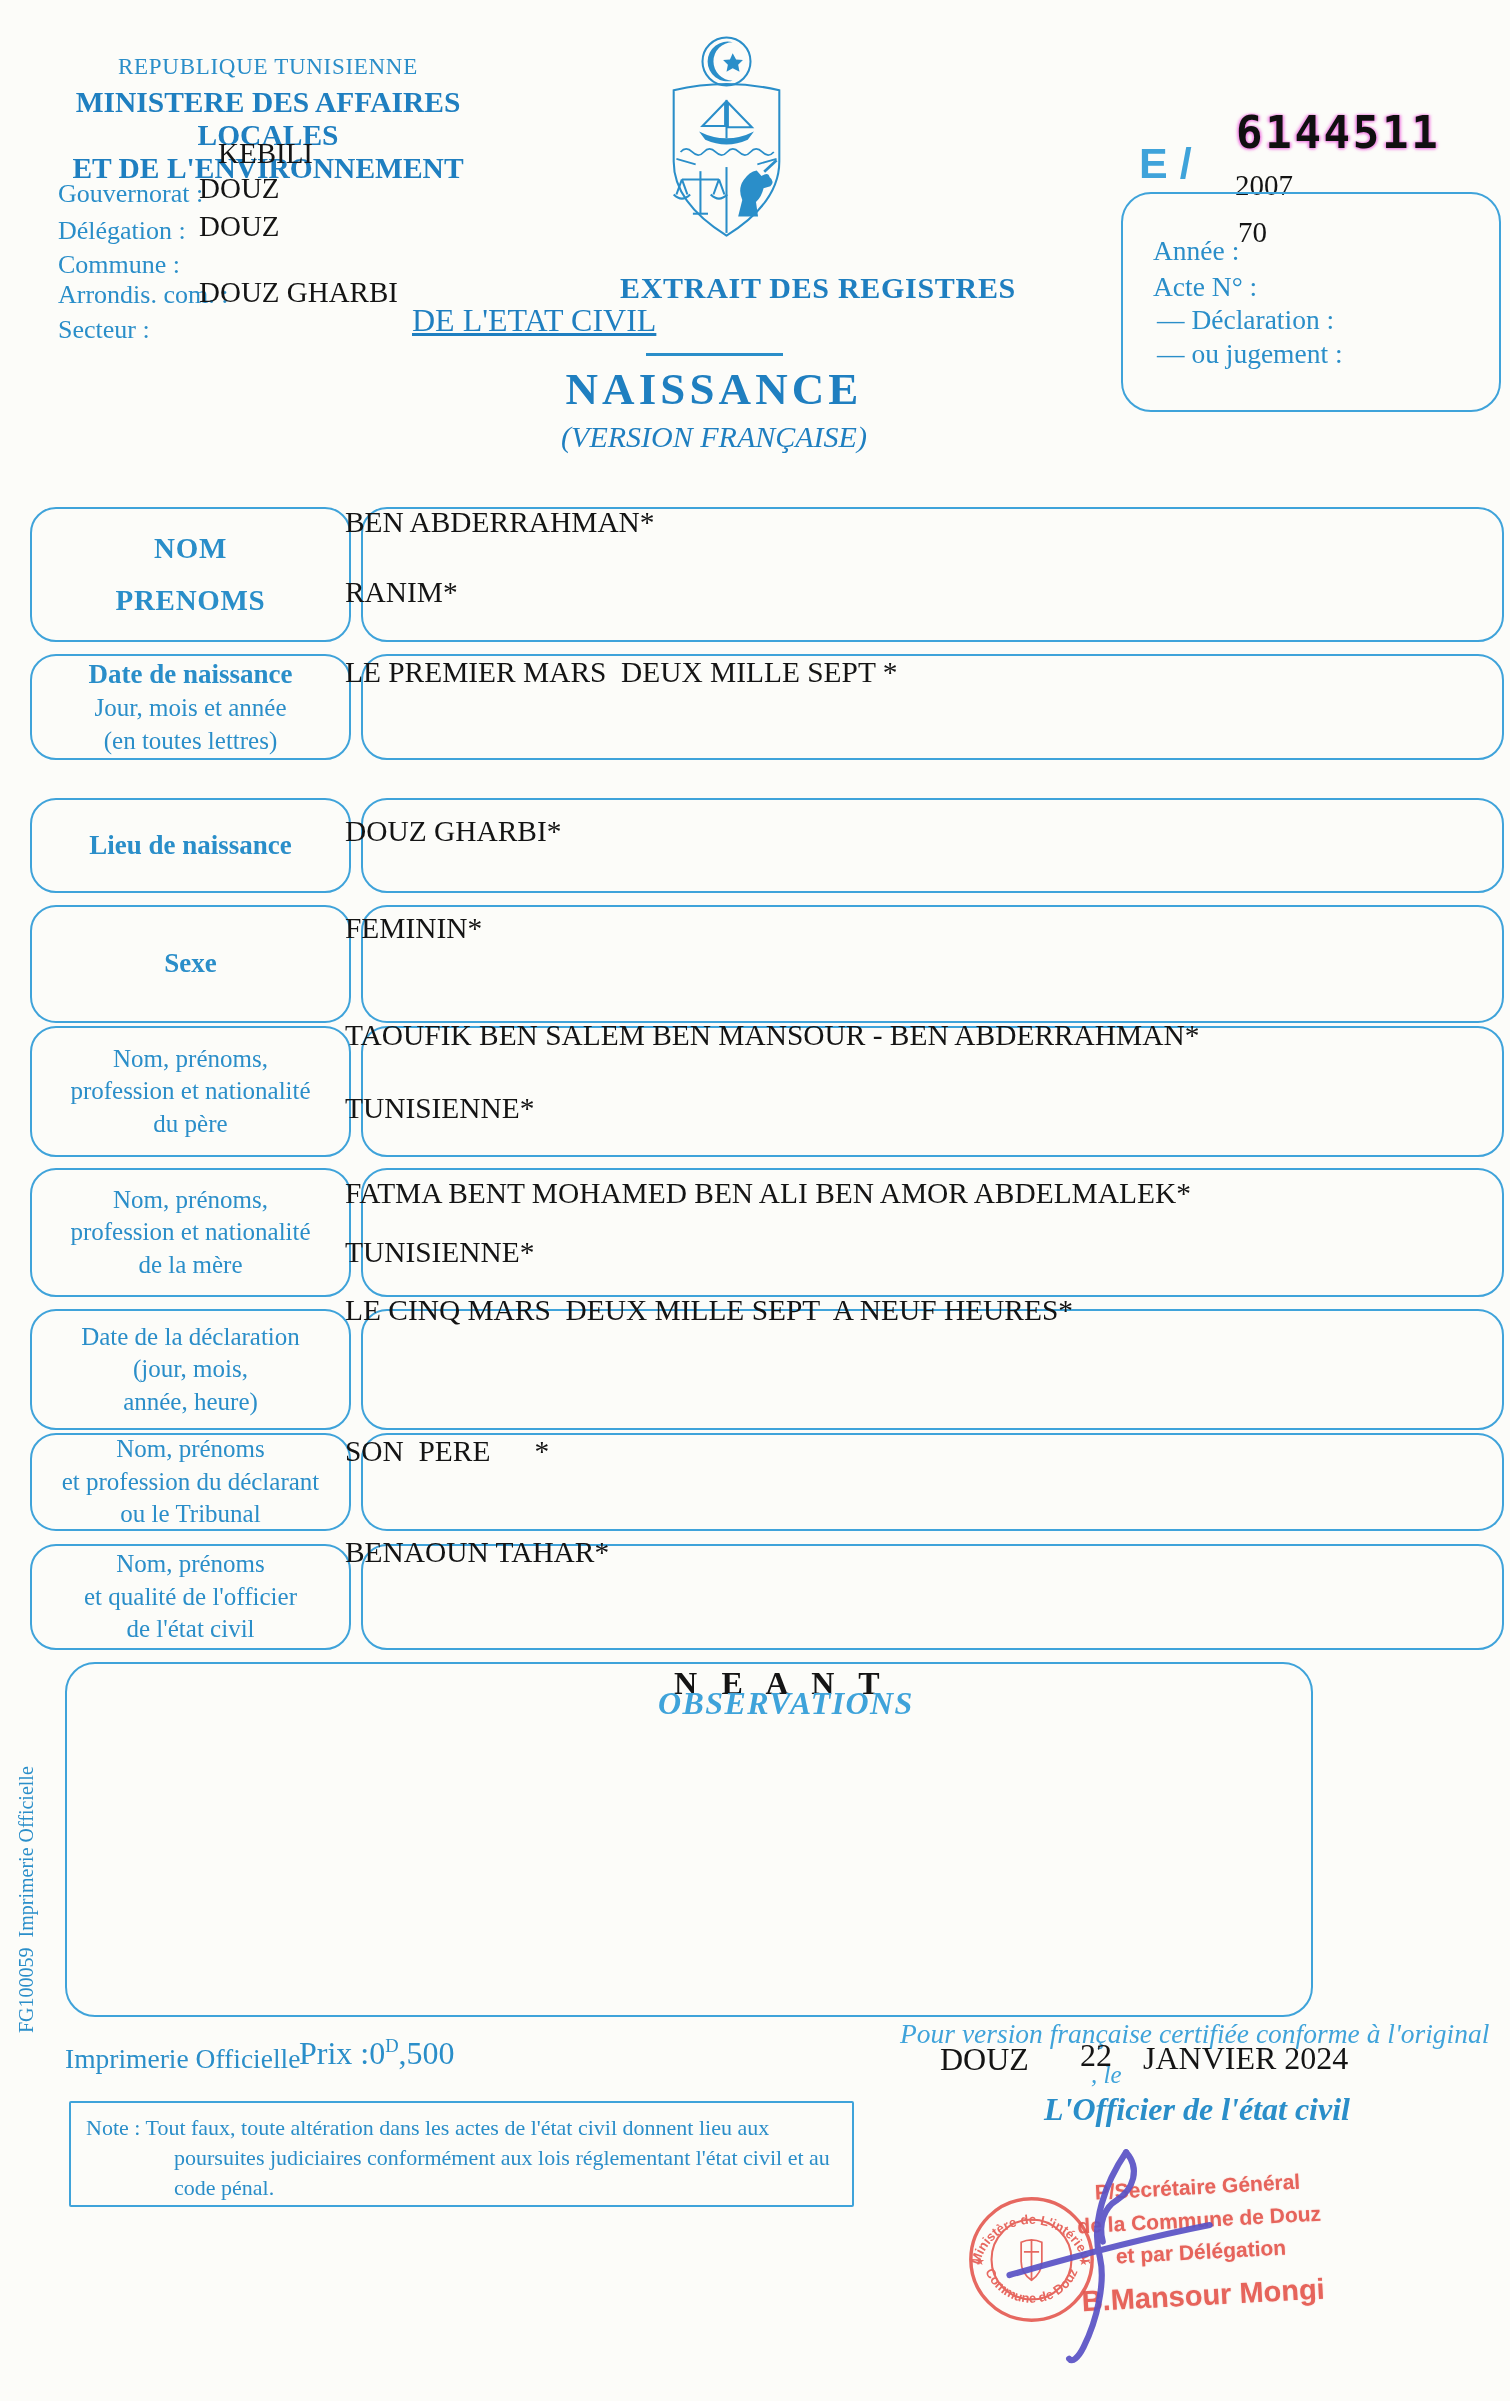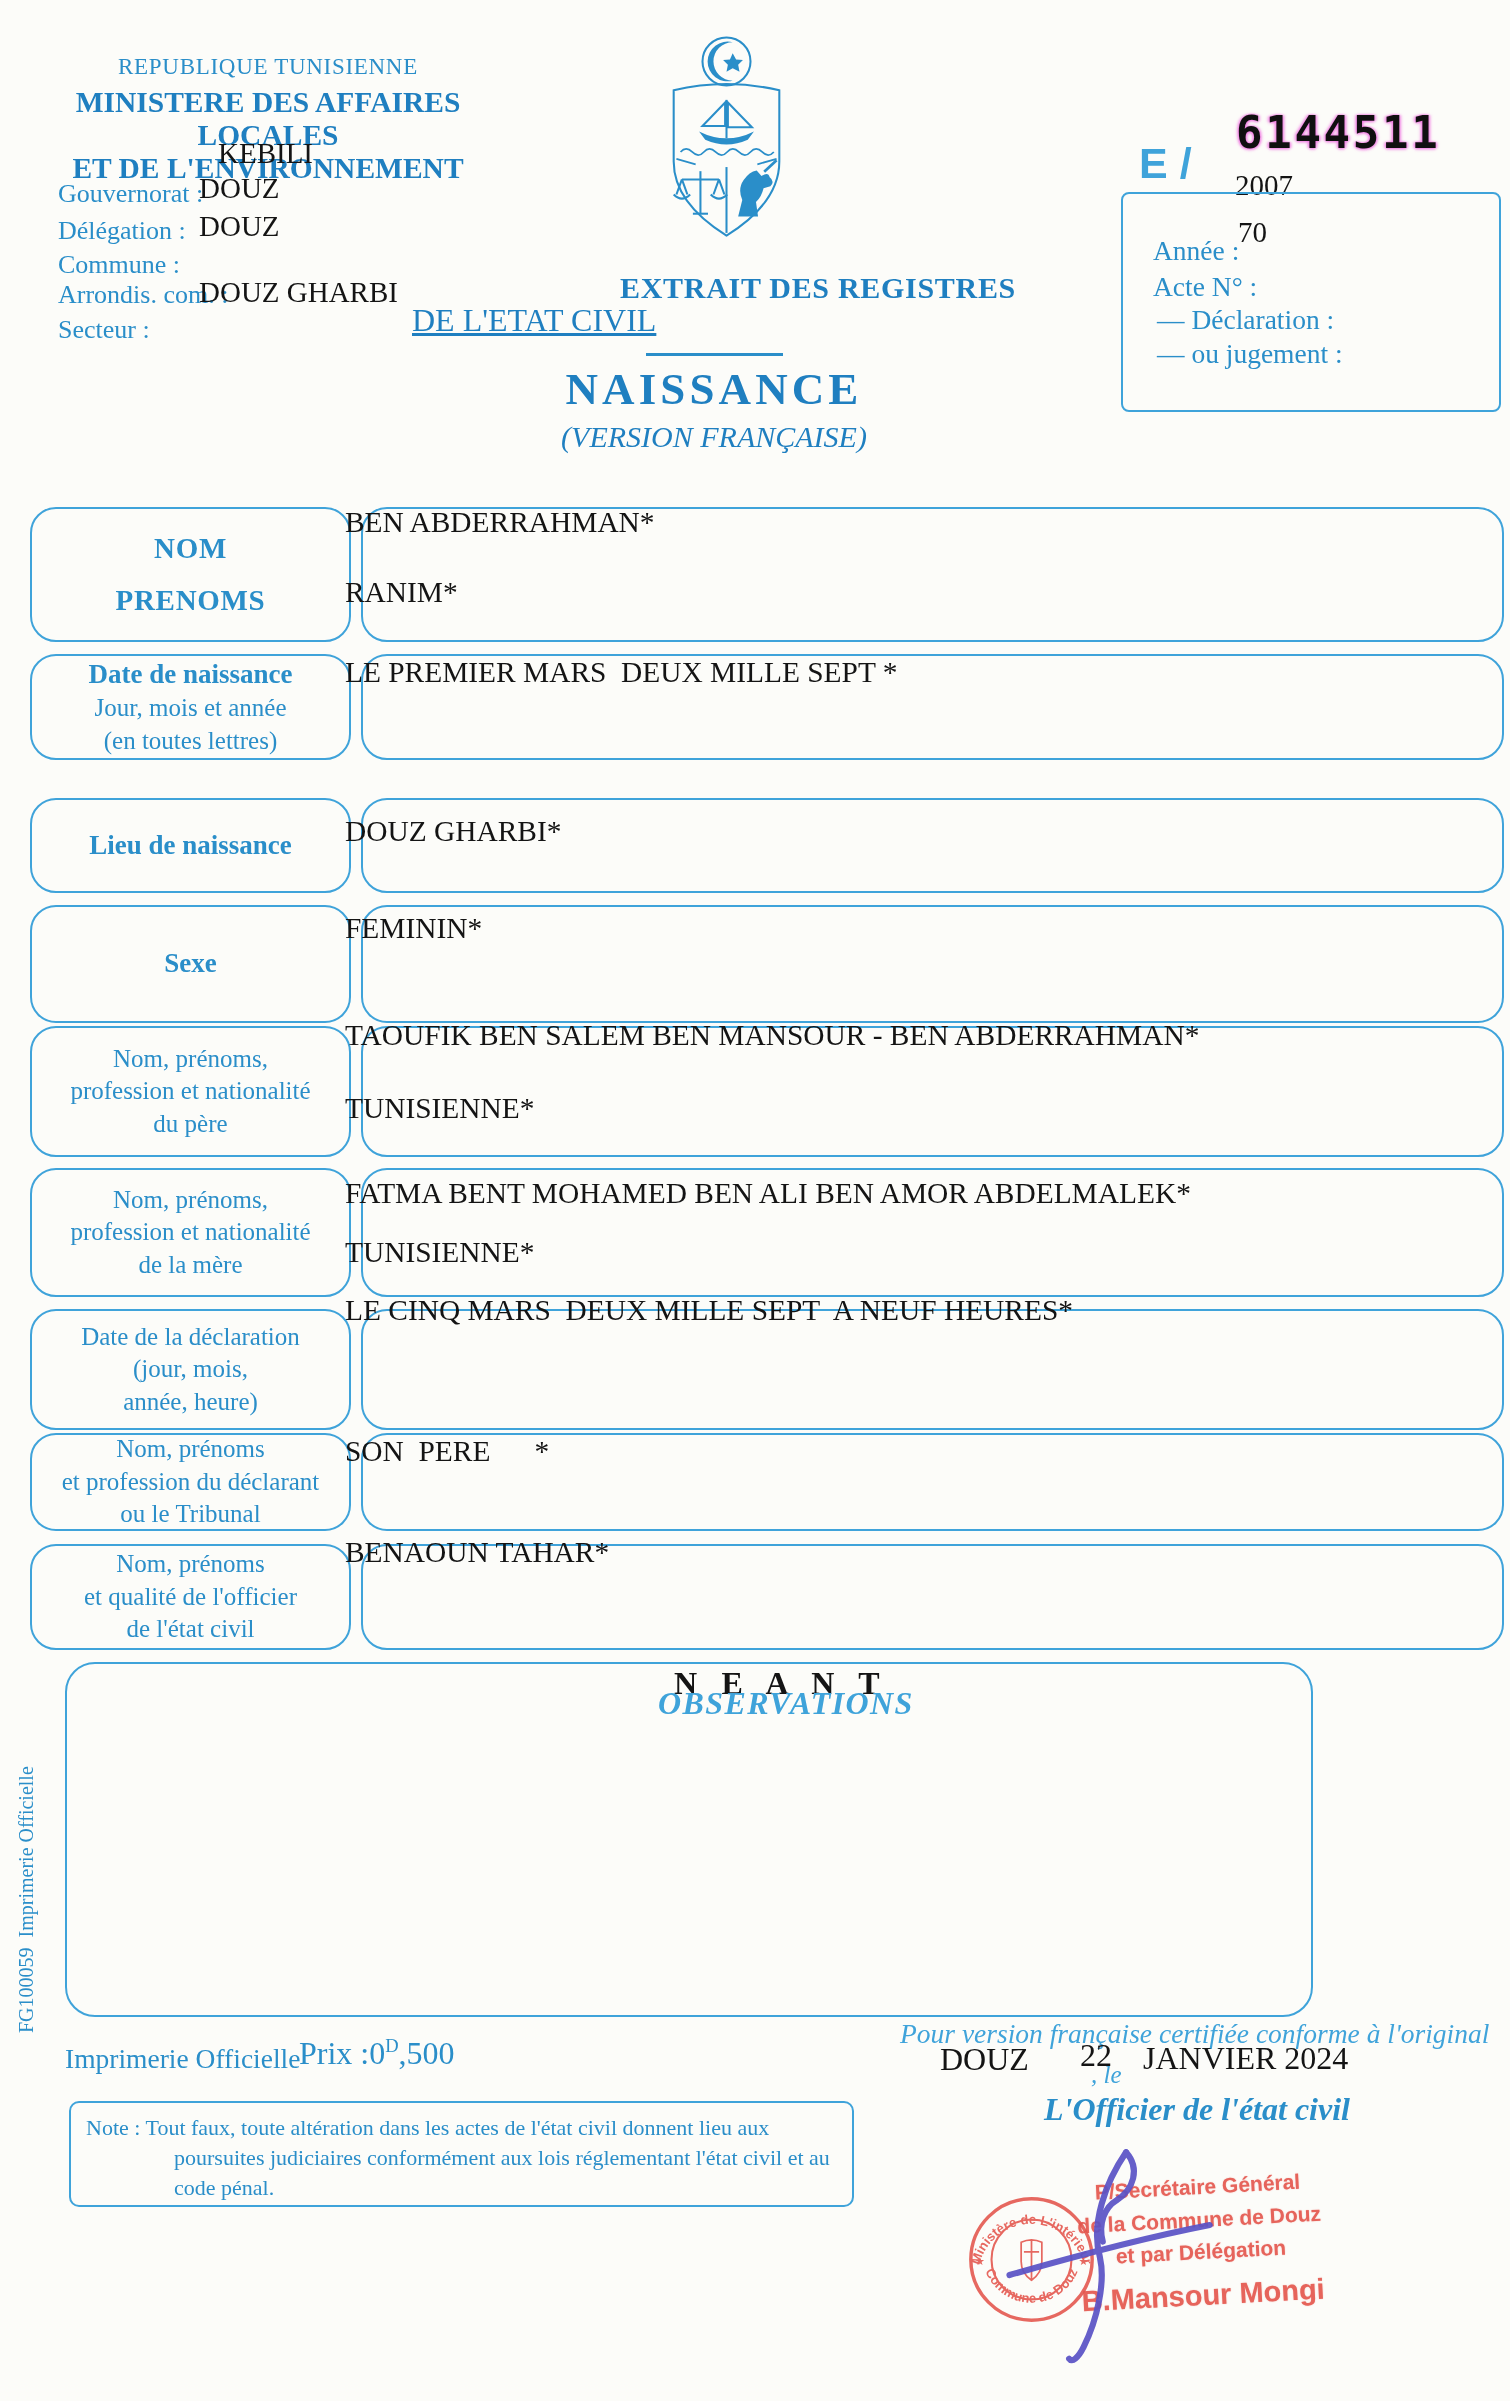--- a/index.html
+++ b/index.html
@@ -33,21 +33,21 @@
   .t2{position:absolute;left:0;right:0;top:302px;text-align:left;font-size:32px;text-decoration:underline;}
   .t-underline{position:absolute;left:234px;top:353px;width:137px;height:2.7px;background:var(--blue);}
   .t3{position:absolute;left:0;right:0;top:363px;text-align:center;font-size:45px;font-weight:bold;letter-spacing:4.1px;}
   .t4{position:absolute;left:0;right:0;top:420px;text-align:center;font-size:30px;font-style:italic;}
   
   .serial-prefix{position:absolute;left:1139px;top:139px;font-size:43px;font-weight:bold;color:var(--bd);font-family:"Liberation Sans",sans-serif;}
   .serial-number{position:absolute;left:1236px;top:107px;font-size:44px;font-weight:bold;color:#101010;
     font-family:"DejaVu Sans Mono",monospace;letter-spacing:2.7px;
     text-shadow:0 0 2.1px var(--magenta),2.1px 0 2.7px rgba(240,110,225,.6),-2.1px 0 2.7px rgba(240,110,225,.6),0 2.1px 2.7px rgba(240,110,225,.45);}
   .serial-year{position:absolute;left:1235px;top:169px;font-size:29px;color:var(--ink);}
-  .acte-box{position:absolute;left:1121px;top:192px;width:380px;height:220px;border:2.7px solid var(--bd);border-radius:8px;box-sizing:border-box;}
+  .acte-box{position:absolute;left:1121px;top:192px;width:380px;height:220px;border:2.7px solid var(--bd);border-radius:30px;box-sizing:border-box;}
   .acte-box .bl{position:absolute;font-size:27.5px;color:var(--blue);}
   .annee{left:30px;top:41px}.acte{left:30px;top:77px}.decl{left:34px;top:110px}.jug{left:34px;top:144px}
   .annee-value{position:absolute;left:115px;top:22px;font-size:29px;color:var(--ink);}
   
   .row{position:absolute;left:30px;width:1474px;}
   .row-nom{top:507px;height:135px}
   .row-date-naissance{top:654px;height:106px}
   .row-lieu-naissance{top:798px;height:95px}
   .row-sexe{top:905px;height:118px}
   .row-pere{top:1026px;height:131px}
@@ -77,21 +77,21 @@
   .obs-box{position:absolute;left:65px;top:1662px;width:1248px;height:355px;border:2.7px solid var(--bd);border-radius:30px;box-sizing:border-box;}
   .obs-neant{position:absolute;left:607px;top:1.4px;font-size:32px;color:var(--ink);letter-spacing:8.2px;white-space:pre;font-weight:bold;}
   .obs-label{position:absolute;left:591px;top:20.6px;font-size:32px;font-weight:bold;font-style:italic;color:var(--bd);letter-spacing:1.4px;}
   
   .side-code{position:absolute;left:15px;top:1772px;height:261px;writing-mode:vertical-rl;transform:rotate(180deg);
     font-size:20px;color:var(--blue);white-space:pre;}
   
   .imprimerie{position:absolute;left:65px;top:2043px;font-size:27.5px;color:var(--blue);}
   .prix{position:absolute;left:299px;top:2035px;font-size:32px;color:var(--blue);}
   .prix sup{font-size:18.5px;}
-  .note-box{position:absolute;left:69px;top:2101px;width:785px;height:106px;border:2.7px solid var(--bd);border-radius:10px;box-sizing:border-box;}
+  .note-box{position:absolute;left:69px;top:2101px;width:785px;height:106px;border:2.7px solid var(--bd);border-radius:2px;box-sizing:border-box;}
   .note-text{margin:9.6px 15px;font-size:22px;line-height:1.38;color:var(--blue);padding-left:88px;text-indent:-88px;}
   .cert-line{position:absolute;left:900px;top:2018px;width:611px;font-size:27.5px;font-style:italic;color:var(--bd);white-space:nowrap;}
   .cert-place{position:absolute;left:940px;top:2041px;font-size:32px;color:var(--ink);}
   .cert-day{position:absolute;left:1080px;top:2037px;font-size:32px;color:var(--ink);}
   .cert-le{position:absolute;left:1091px;top:2061px;font-size:25px;font-style:italic;color:var(--bd);}
   .cert-monthyear{position:absolute;left:1143px;top:2040px;font-size:32px;color:var(--ink);white-space:pre;}
   .officer-title{position:absolute;left:1044px;top:2091px;font-size:32px;font-weight:bold;font-style:italic;color:var(--blue);}
   
   .stamp-circ{position:absolute;left:966px;top:2194px;width:131px;height:131px;opacity:.88;}
   .stamp-lines{position:absolute;left:1063px;top:2171px;width:275px;text-align:center;transform:rotate(-3deg);

